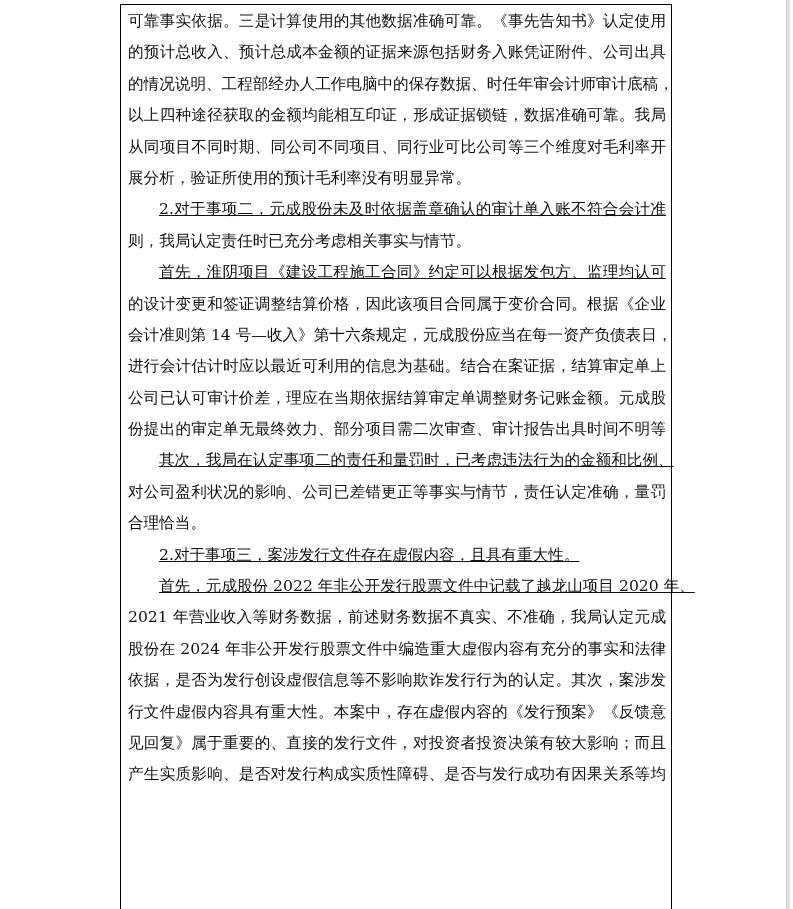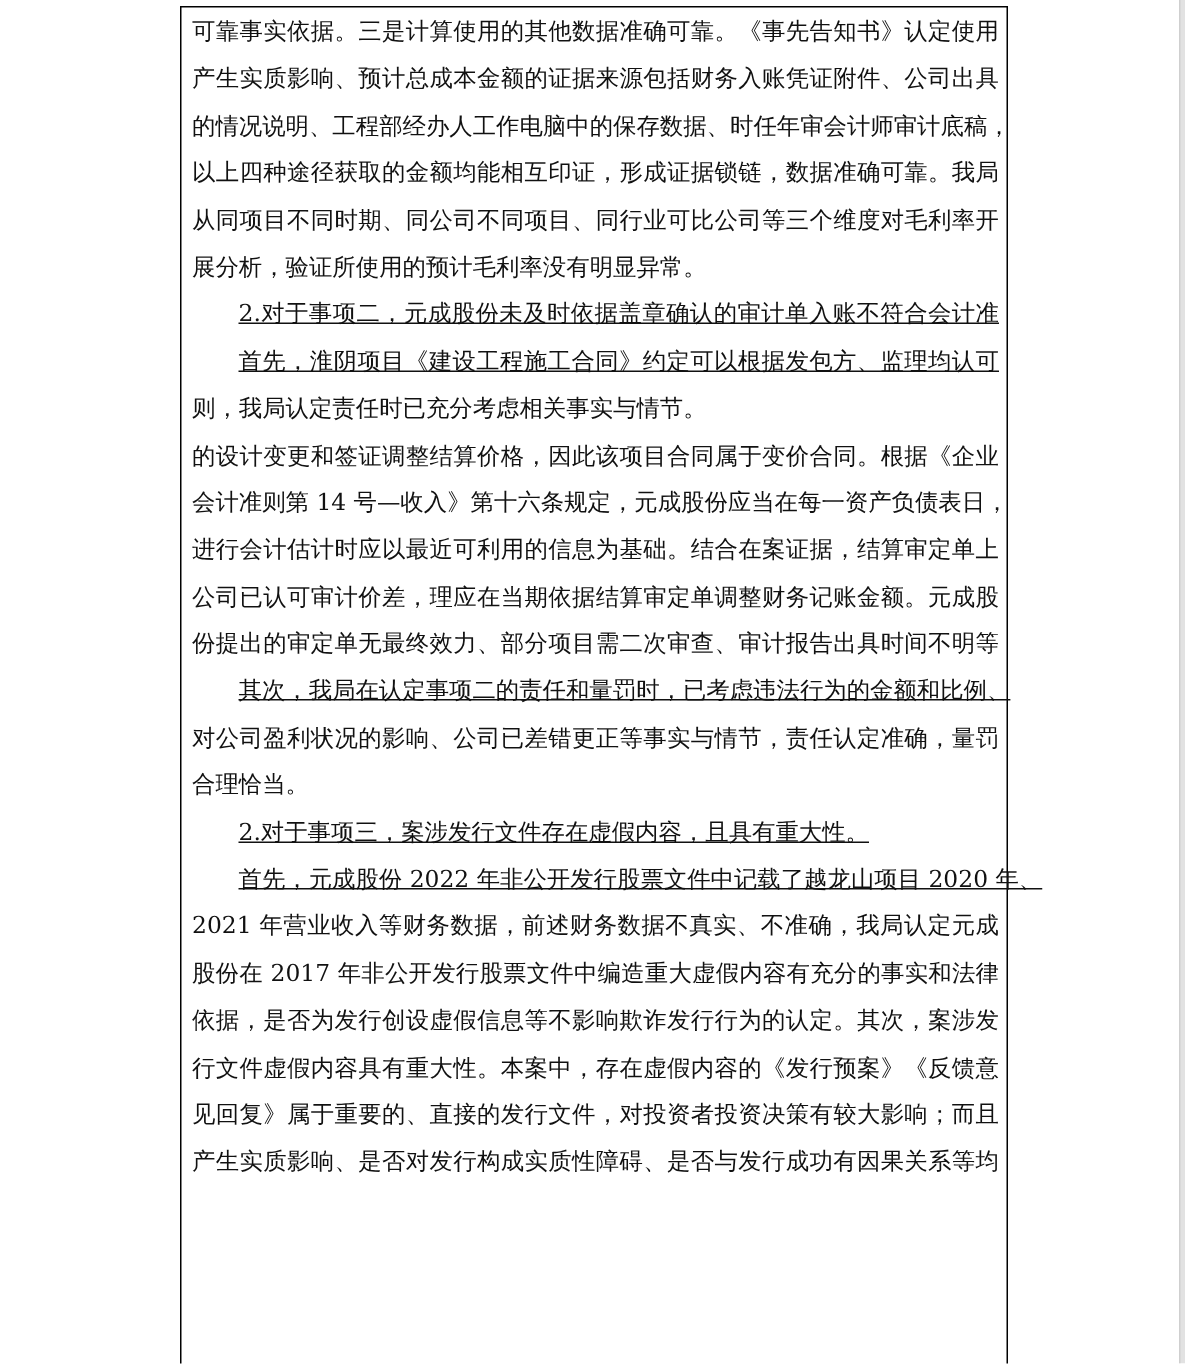--- a/index.html
+++ b/index.html
@@ -66,40 +66,40 @@
     border-left: 1px solid #cfcfcf;
   }
 </style>
 </head>
 <body>
 
 <div class="page">
   <div class="doc-box">
     <div class="lines" id="lines">
         <div class="line">可靠事实依据。三是计算使用的其他数据准确可靠。《事先告知书》认定使用</div>
-        <div class="line">产生实质影响、预计总成本金额的证据来源包括财务入账凭证附件、公司出具</div>
+        <div class="line">的预计总收入、预计总成本金额的证据来源包括财务入账凭证附件、公司出具</div>
         <div class="line">的情况说明、工程部经办人工作电脑中的保存数据、时任年审会计师审计底稿，</div>
         <div class="line">以上四种途径获取的金额均能相互印证，形成证据锁链，数据准确可靠。我局</div>
         <div class="line">从同项目不同时期、同公司不同项目、同行业可比公司等三个维度对毛利率开</div>
         <div class="line last">展分析，验证所使用的预计毛利率没有明显异常。</div>
         <div class="line indent">2.对于事项二，元成股份未及时依据盖章确认的审计单入账不符合会计准</div>
+        <div class="line last">则，我局认定责任时已充分考虑相关事实与情节。</div>
         <div class="line indent">首先，淮阴项目《建设工程施工合同》约定可以根据发包方、监理均认可</div>
-        <div class="line last">则，我局认定责任时已充分考虑相关事实与情节。</div>
         <div class="line">的设计变更和签证调整结算价格，因此该项目合同属于变价合同。根据《企业</div>
         <div class="line">会计准则第 14 号—收入》第十六条规定，元成股份应当在每一资产负债表日，</div>
         <div class="line">进行会计估计时应以最近可利用的信息为基础。结合在案证据，结算审定单上</div>
         <div class="line">公司已认可审计价差，理应在当期依据结算审定单调整财务记账金额。元成股</div>
         <div class="line">份提出的审定单无最终效力、部分项目需二次审查、审计报告出具时间不明等</div>
         <div class="line indent">其次，我局在认定事项二的责任和量罚时，已考虑违法行为的金额和比例、</div>
         <div class="line">对公司盈利状况的影响、公司已差错更正等事实与情节，责任认定准确，量罚</div>
         <div class="line last">合理恰当。</div>
         <div class="line indent last">2.对于事项三，案涉发行文件存在虚假内容，且具有重大性。</div>
         <div class="line indent">首先，元成股份 2022 年非公开发行股票文件中记载了越龙山项目 2020 年、</div>
         <div class="line">2021 年营业收入等财务数据，前述财务数据不真实、不准确，我局认定元成</div>
-        <div class="line">股份在 2017 年非公开发行股票文件中编造重大虚假内容有充分的事实和法律</div>
+        <div class="line">股份在 2024 年非公开发行股票文件中编造重大虚假内容有充分的事实和法律</div>
         <div class="line">依据，是否为发行创设虚假信息等不影响欺诈发行行为的认定。其次，案涉发</div>
         <div class="line">行文件虚假内容具有重大性。本案中，存在虚假内容的《发行预案》《反馈意</div>
         <div class="line">见回复》属于重要的、直接的发行文件，对投资者投资决策有较大影响；而且</div>
         <div class="line">产生实质影响、是否对发行构成实质性障碍、是否与发行成功有因果关系等均</div>
       </div>
   </div>
   <div class="scroll-edge"></div>
 </div>
 
 </body></html>

